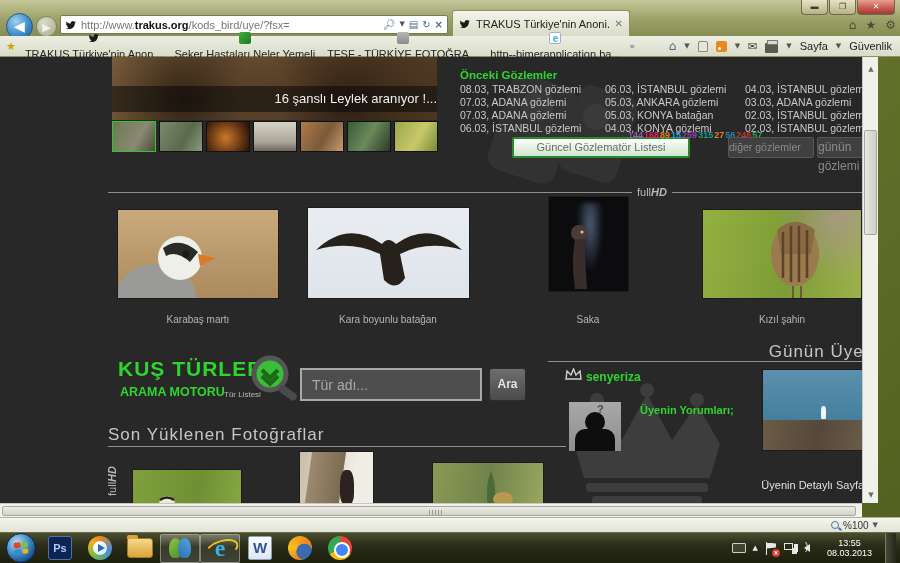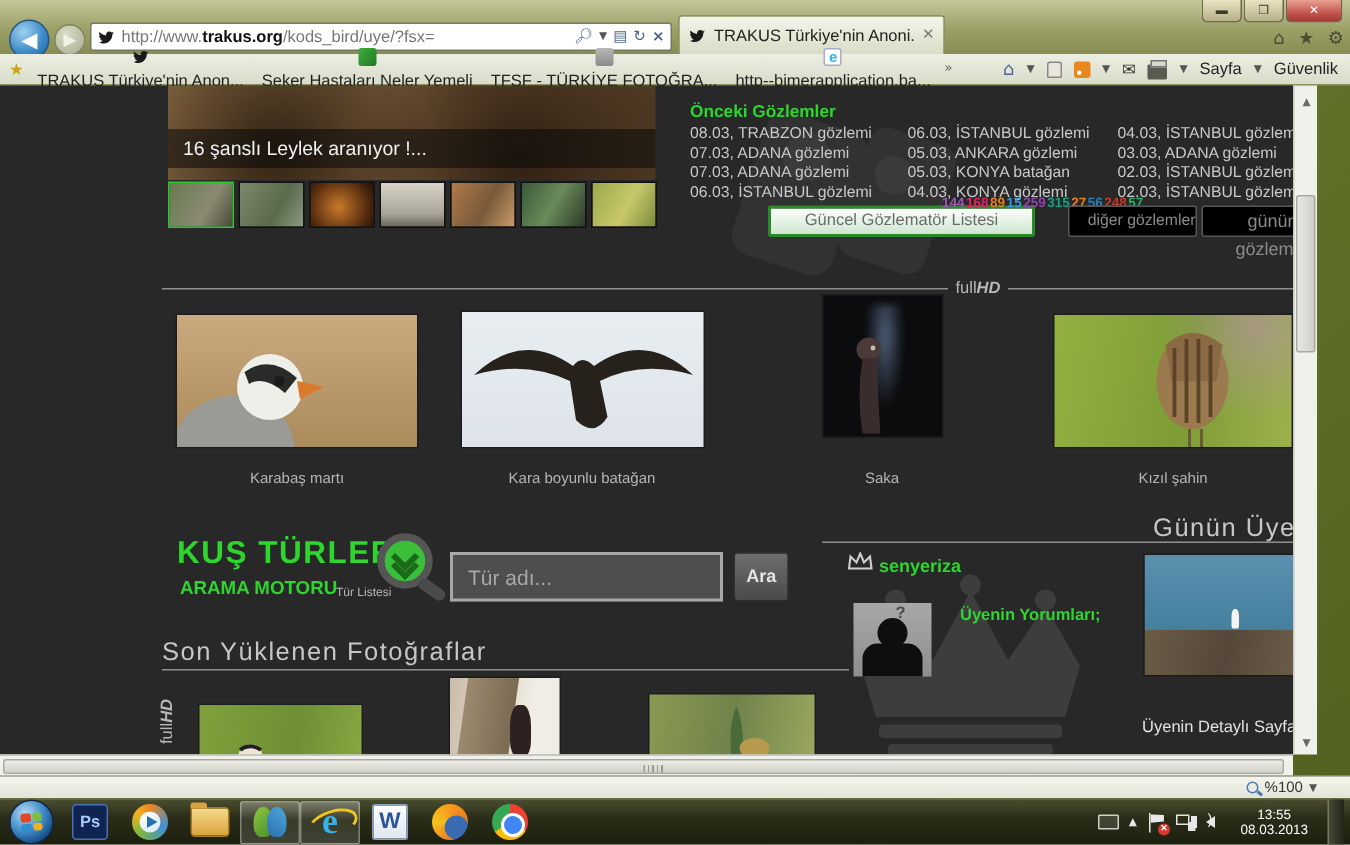--- a/index.html
+++ b/index.html
@@ -71,39 +71,39 @@
 
   
   .green { color:#2ed52e; }
   .heading { font-size:17px; color:#c6c6c6; letter-spacing:1px; }
   .hline { height:1px; background:#8f8f8f; }
 
   #banner { left:112px; top:0px; width:325px; height:63px;
     background:radial-gradient(circle at 25% 60%, #4a3категория,#000) , linear-gradient(#7d5c3a,#55402a);
     background:radial-gradient(circle at 22% 70%, rgba(30,20,10,.8), transparent 40%),
                radial-gradient(circle at 72% 75%, rgba(35,22,12,.8), transparent 45%),
-               linear-gradient(100deg,#8a6a44,#6b4f32 60%,#4f3a24); }
+               linear-gradient(100deg,#8a6a44,#6b4f32 60%,#4f3a24);text-align:right; }
   #banner-caption { position:absolute; left:0; top:29px; width:100%; height:26px;
     background:rgba(10,10,10,.55); color:#f0f0f0; font-size:13px; line-height:26px; padding-left:10px; }
   #thumbstrip { left:112px; top:64px; width:328px; height:33px; display:flex; gap:3px; }
   .thumb { width:44px; height:31px; border:1px solid #111; }
   .thumb.sel { border:1px solid #2ec82e; }
 
   #obs-title { left:460px; top:12px; font-size:11.5px; font-weight:bold; }
   #obs-cols { left:460px; top:26px; width:412px; display:flex; }
   .obs-col { width:145px; }
   .obs-col div { font-size:10.5px; color:#c9c9c9; line-height:13px; white-space:nowrap; }
 
   #btn-guncel { left:512px; top:80px; width:178px; height:21px;
     background:linear-gradient(#fbfffb,#cfe6cf); border:2px solid #2a8a2a; border-radius:2px;
     color:#6b6b6b; font-size:11px; text-align:center; line-height:17px; }
   #obs-numbers { left:628px; top:74px; width:80px; line-height:9px; font-size:9px; font-weight:bold; }
   #obs-numbers span { margin-right:1px; }
-  .btn-dark { top:80px; height:21px; background:#000000; border:1px solid #565656; border-radius:2px;
-    color:#8a8a8a; font-size:10.5px; text-align:right; line-height:19px; }
+  .btn-dark { top:80px; height:21px; background:#404040; border:1px solid #565656; border-radius:2px;
+    color:#8a8a8a; font-size:10.5px; text-align:left; line-height:19px;margin-left:16px; }
   #btn-diger { left:712px; width:86px; }
   #btn-gunun { left:801px; width:65px; font-size:12px; }
 
   #h-photos { left:108px; top:116px; }
   #line-photos { left:108px; top:135px; width:770px; }
   #fullhd-1 { left:632px; top:129px; background:#282828; padding:0 5px; font-size:11px; color:#b8b8b8; }
   .hd-b { font-weight:bold; font-style:italic; }
 
   .photo { box-shadow:0 0 0 1px #1c1c1c; }
   #photo1 { left:118px; top:153px; width:160px; height:88px;

